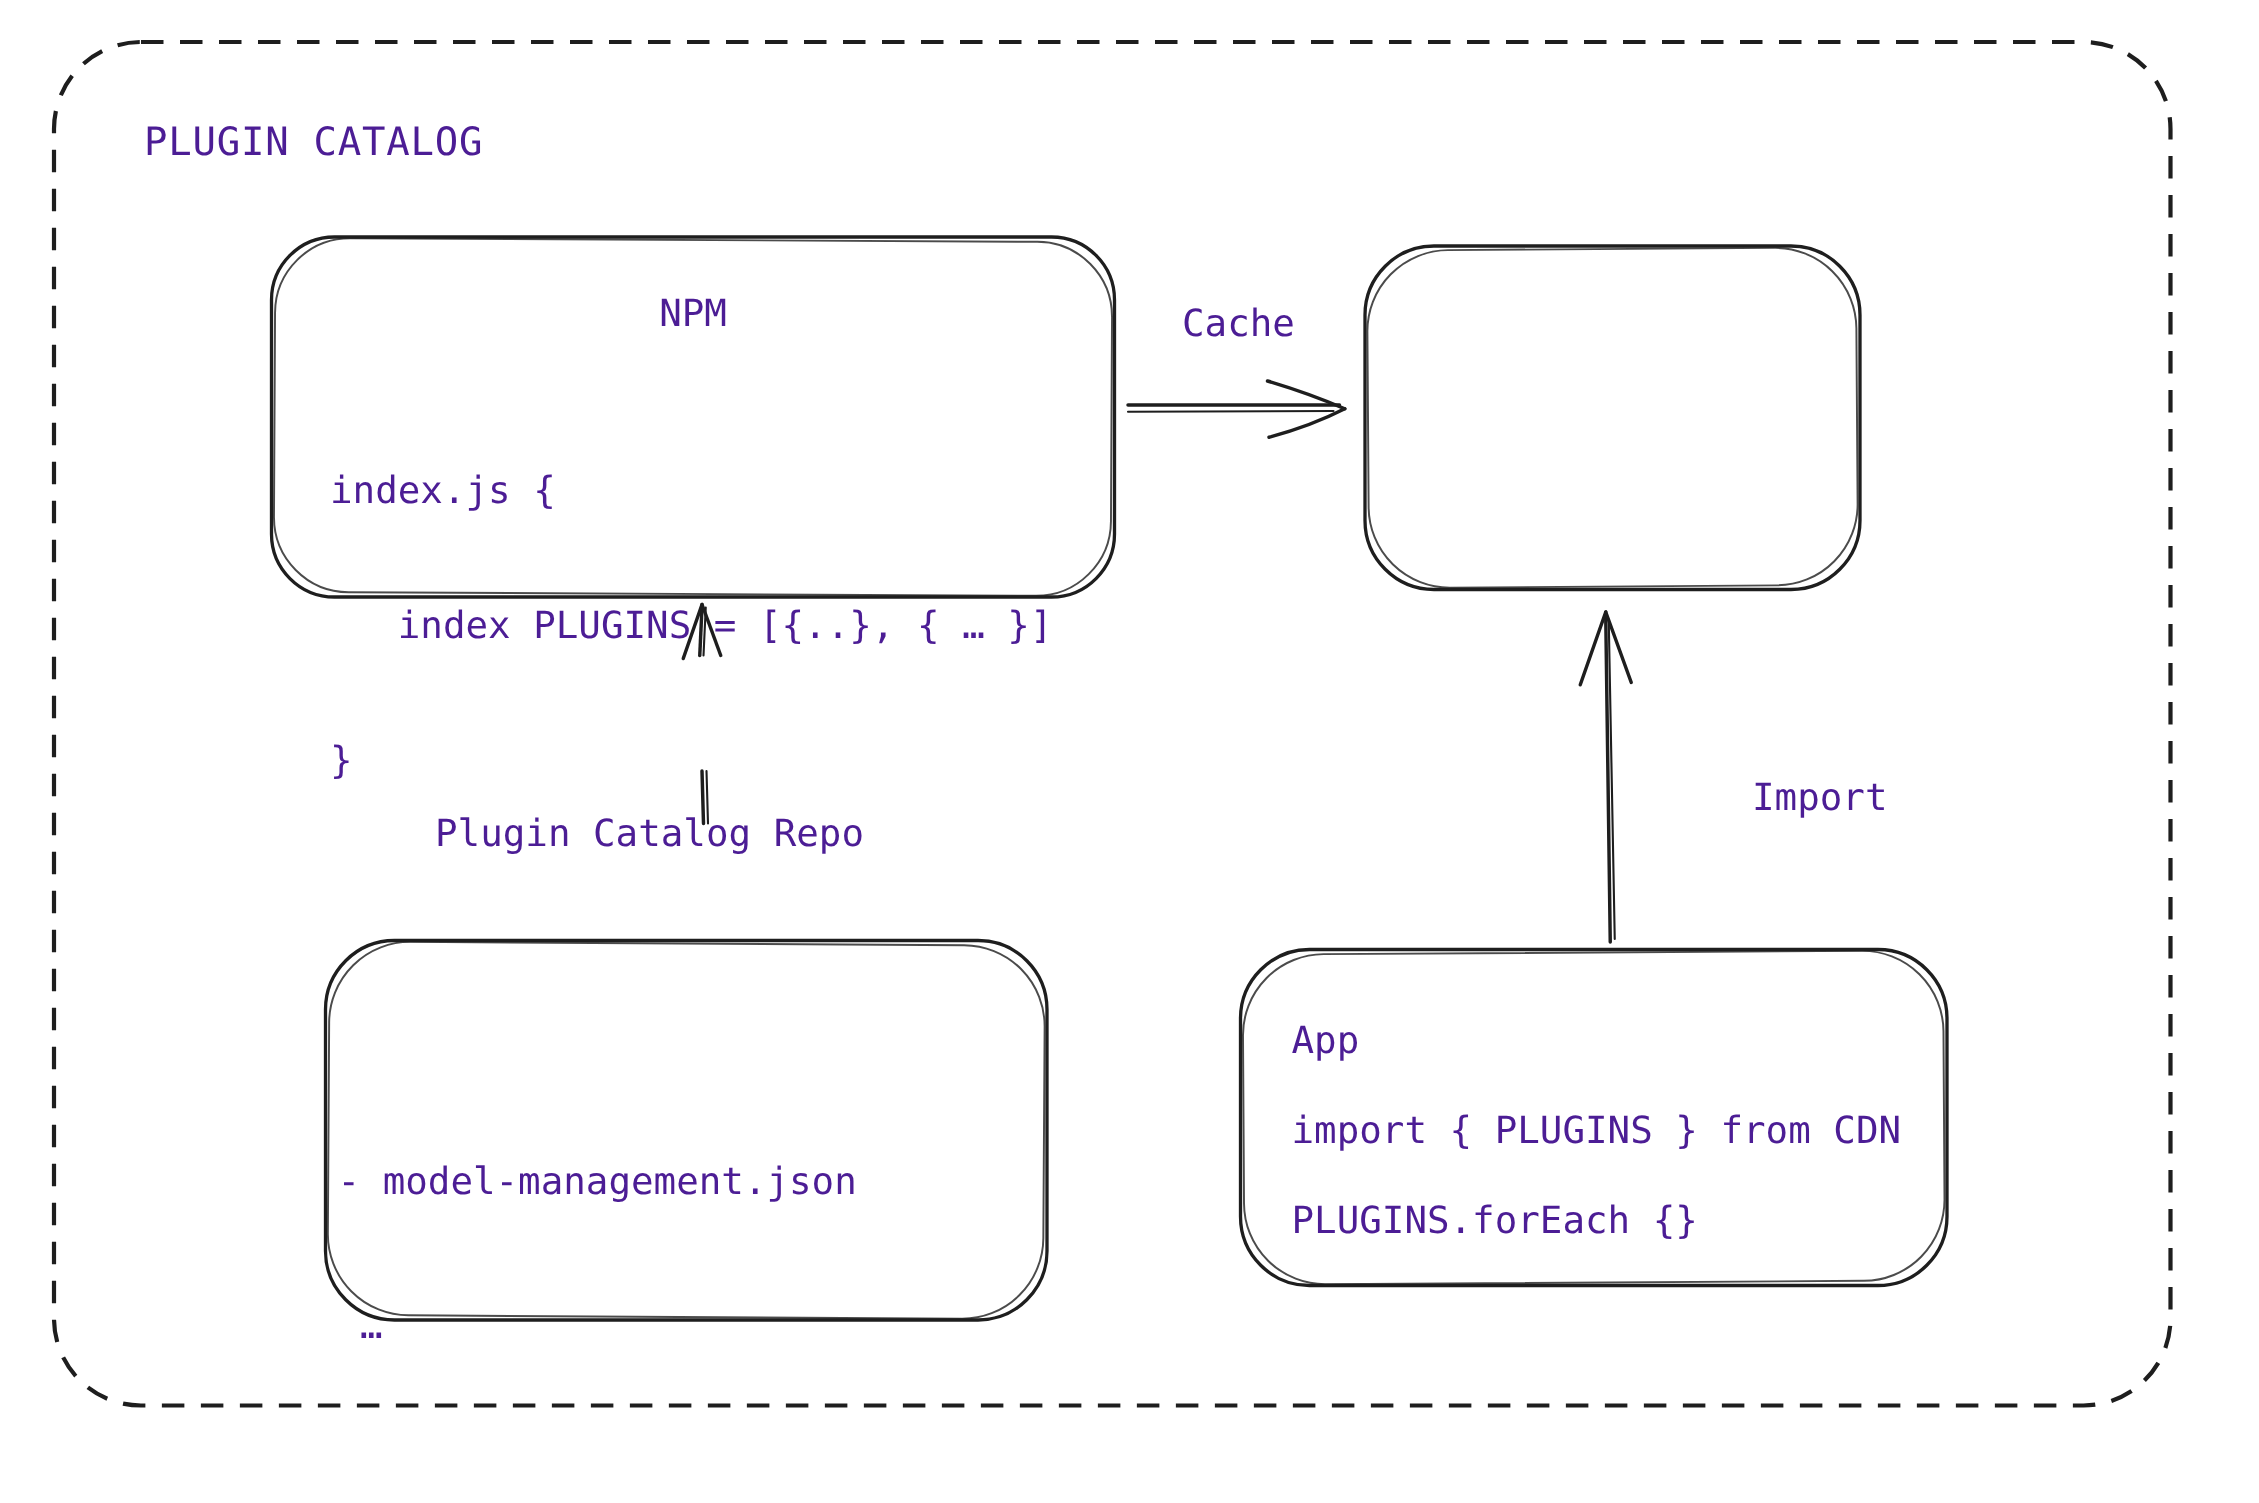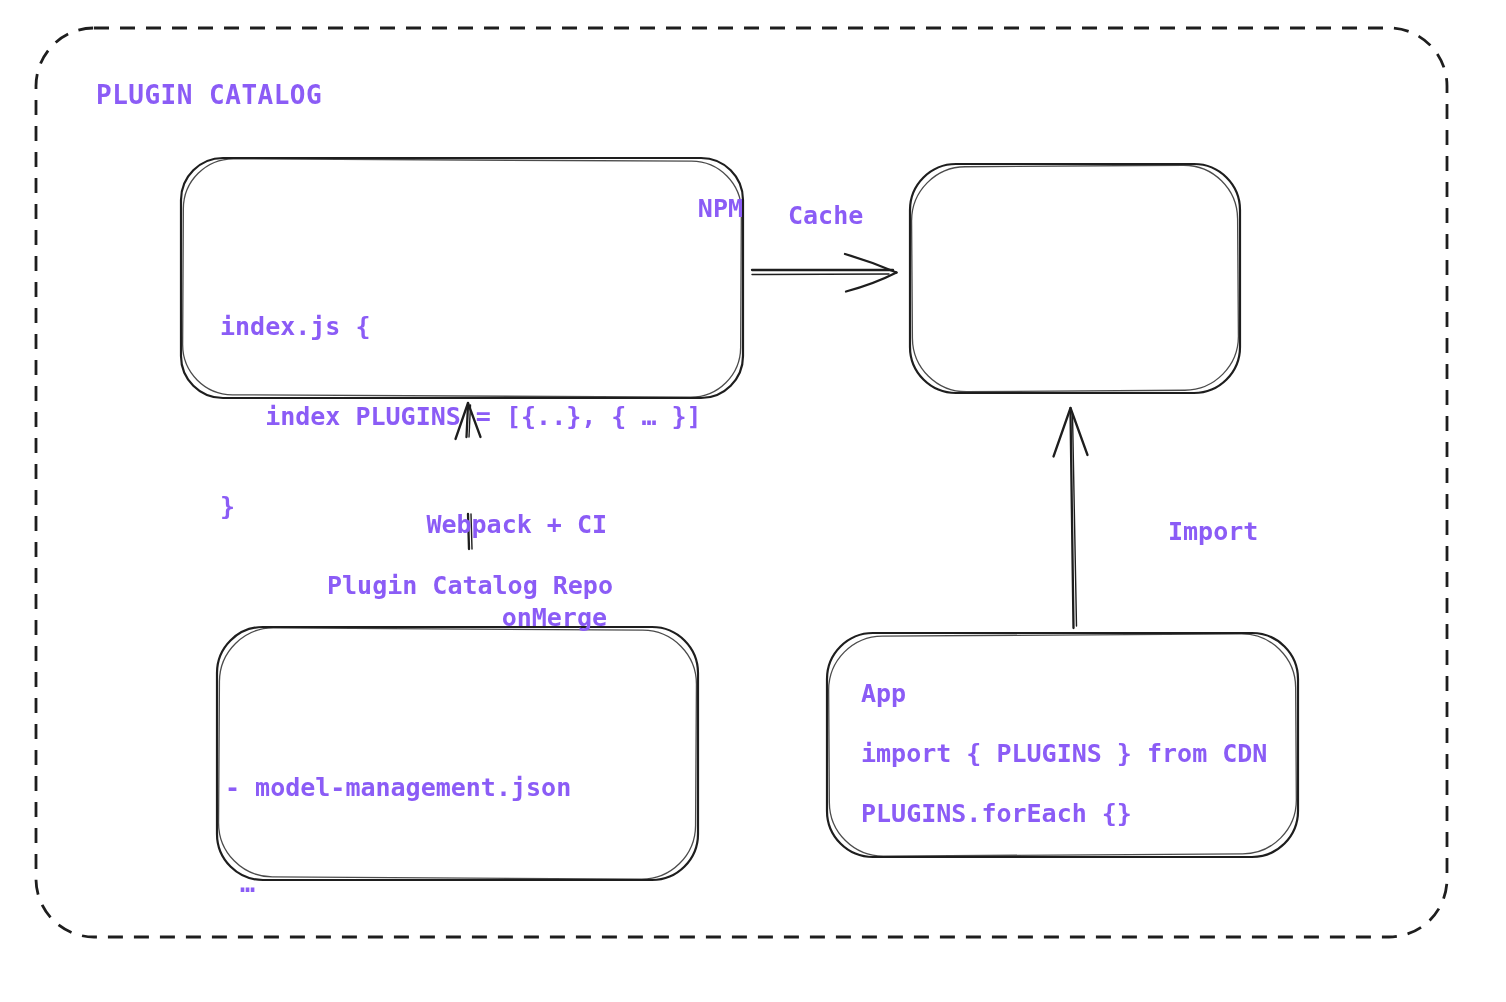--- a/index.html
+++ b/index.html
@@ -27,25 +27,25 @@
     stroke-width: 2.3;
     stroke-linecap: round;
     stroke-linejoin: round;
   }
   .arrow .thin { stroke-width: 1.4; }
   .t {
     position: absolute;
     white-space: pre;
     font-size: 25px;
     line-height: 30px;
-    font-weight: 700;
-    color: #8b5cf6;
+    font-weight: 400;
+    color: #4c1d95;
   }
   .title   { font-size: 26px; line-height: 30px; letter-spacing: 0.5px; }
-  .center  { text-align: right; }
+  .center  { text-align: center; }
   .lh31 { line-height: 31px; }
   .lh32 { line-height: 32px; }
 </style>
 </head>
 <body>
 
 <div class="stage">
 
   <svg class="shapes" width="1506" height="1002" viewBox="0 0 1506 1002">
 
@@ -100,26 +100,22 @@
   <div class="t center" style="left:181px; top:194px; width:562px;">NPM</div>
   <div class="t" style="left:220px; top:252px;">
     <div>index.js {</div>
     <div>   index PLUGINS = [{..}, { … }]</div>
     <div>}</div>
   </div>
 
   <div class="t" style="left:788px; top:201px;">Cache</div>
 
 
-  <div class="t center lh31" style="left:330px; top:447px; width:277px;">
-    <div>Webpack + CI</div>
-    <div>onMerge</div>
-  </div>
 
-  <div class="t" style="left:290px; top:571px;margin-left:37px;">Plugin Catalog Repo</div>
+  <div class="t" style="left:290px; top:541px;">Plugin Catalog Repo</div>
 
   <div class="t lh32" style="left:225px; top:708px;">
     <div>- model-management.json</div>
     <div> …</div>
   </div>
 
   <div class="t" style="left:1168px; top:517px;">Import</div>
 
   <div class="t" style="left:861px; top:679px;">App</div>
   <div class="t" style="left:861px; top:739px;">import { PLUGINS } from CDN</div>

